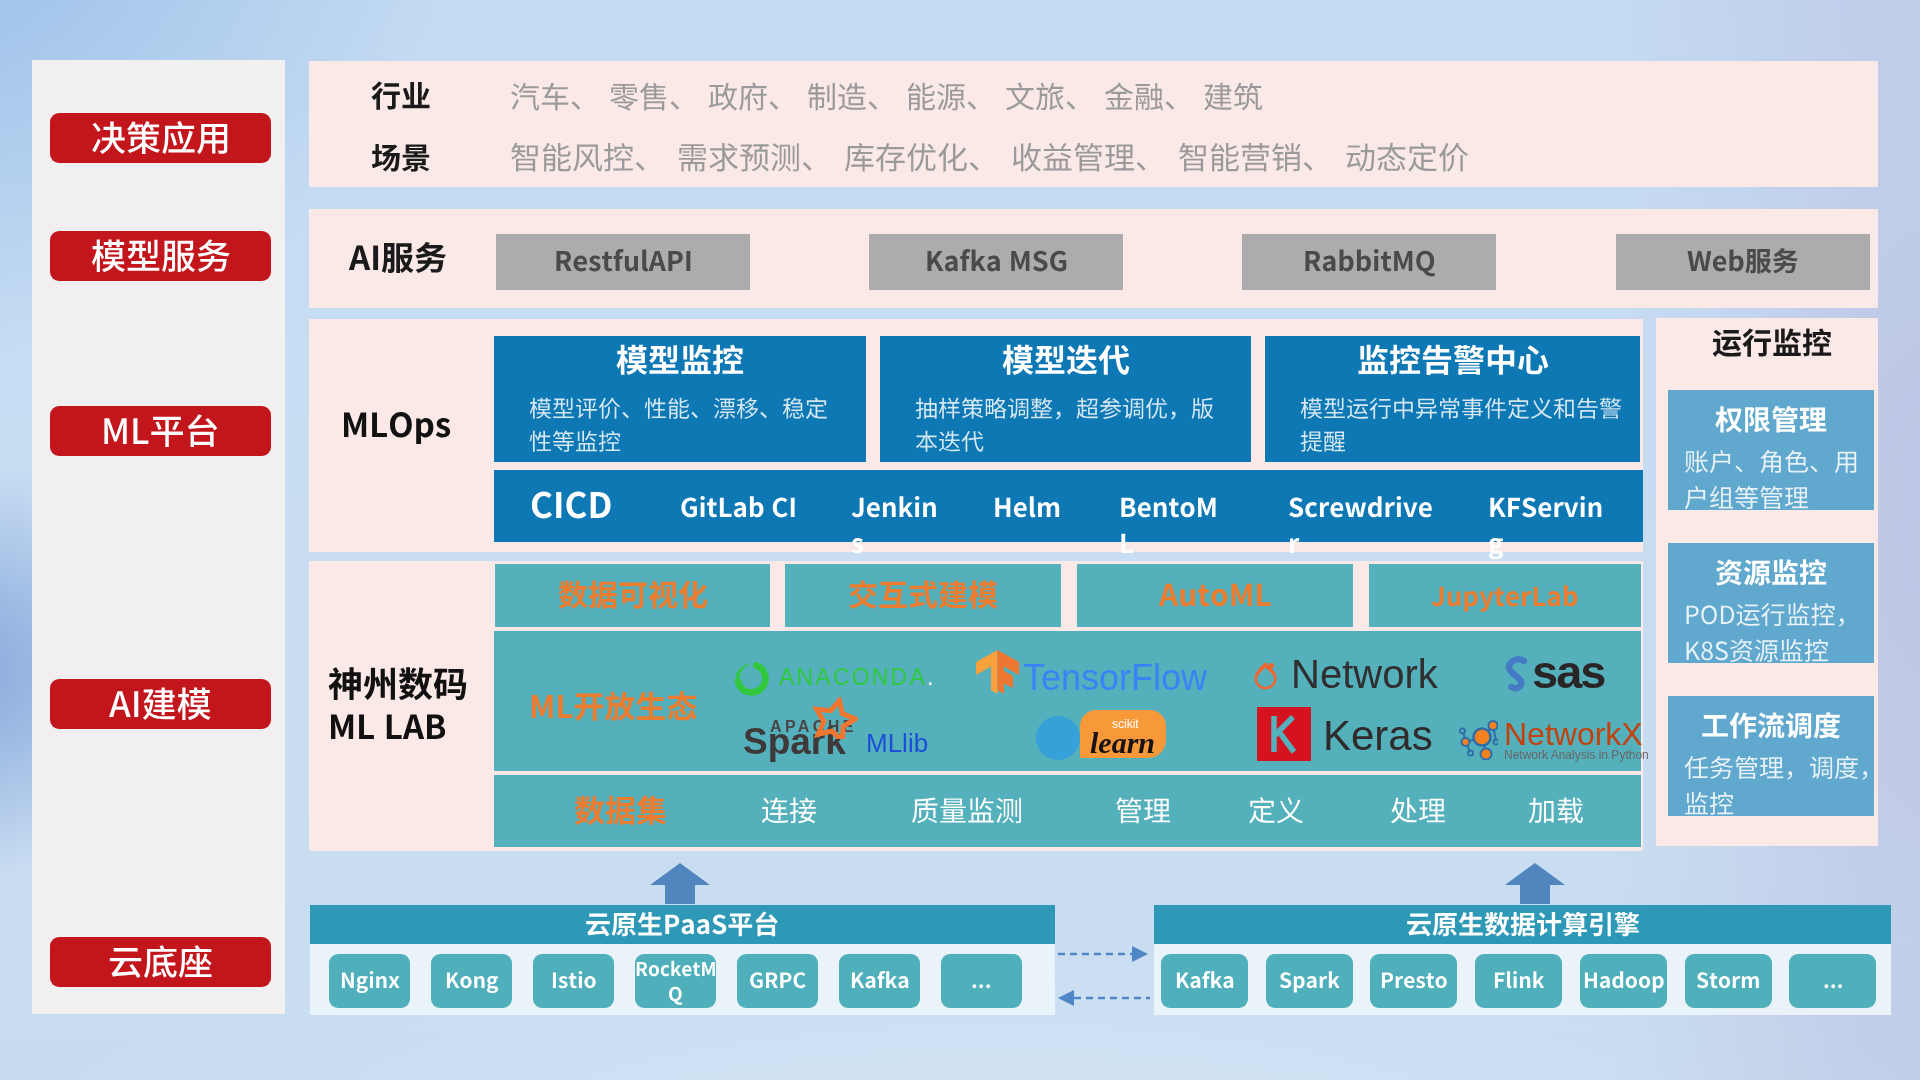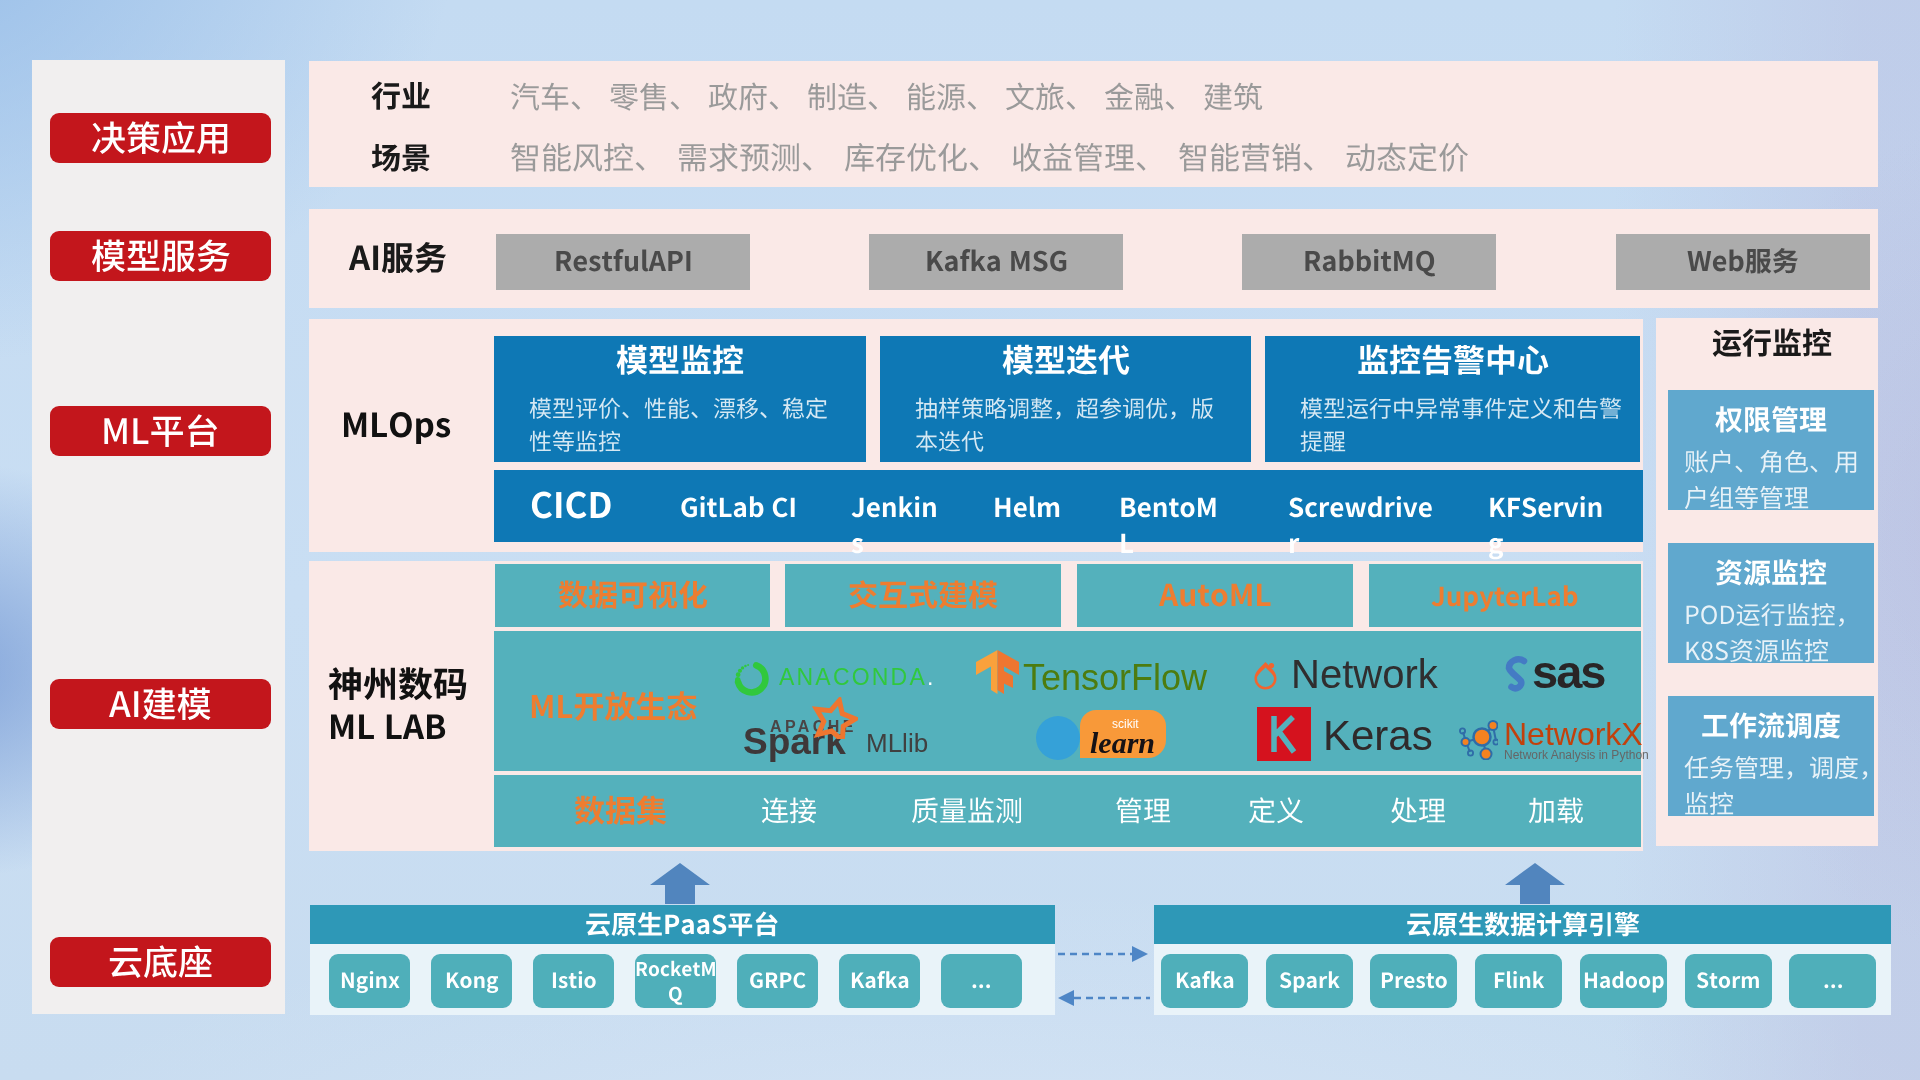--- a/index.html
+++ b/index.html
@@ -1295,36 +1295,36 @@
     <circle cx="6.8" cy="10.5" r="2.0" fill="#31c83d"></circle>
     <circle cx="9.3" cy="7.7" r="1.6" fill="#31c83d"></circle>
     <circle cx="12.1" cy="5.9" r="1.2" fill="#31c83d"></circle>
     <circle cx="14.7" cy="4.9" r="0.9" fill="#31c83d"></circle>
   </svg>
 <div class="abs" style="left:779px;top:664px;font-size:23px;font-weight:normal;color:#31c83d;letter-spacing:2.2px">ANACONDA<span style="color:#fff">.</span></div>
 <svg class="abs" style="left:976px;top:650px" width="43" height="45" viewBox="0 0 43 45">
     <path d="M21.5 0 L0 12 V25 L15 16.5 V40 L21.5 44 Z" fill="#f9a13c"></path>
     <path d="M21.5 0 L43 12 V25 L28 16.5 V21 L37 26 V38 L28 33.5 V44 L21.5 40 Z" fill="#ee7630"></path>
   </svg>
-<div class="abs" style="left:1023px;top:657px;font-size:36px;color:#4d7c0f">TensorFlow</div>
+<div class="abs" style="left:1023px;top:657px;font-size:36px;color:#3b82f6">TensorFlow</div>
 <svg class="abs" style="left:1250px;top:656px" width="31" height="35" viewBox="0 0 31 35">
     <path d="M15.5 6 C8 13.5 4.5 17 4.5 22.5 a11 11 0 0 0 22 0 c0-5.5-3.5-9-11-16.5 Z M15.5 11.5 C21 17 24 19.5 24 22.5 a8.5 8.5 0 0 1-17 0 c0-3 3-5.5 8.5-11Z" fill="#f1652f" fill-rule="evenodd"></path>
     <circle cx="21.5" cy="9.5" r="2.6" fill="#f1652f"></circle>
   </svg>
 <div class="abs" style="left:1291px;top:652px;font-size:40px;color:#302e2f">Network</div>
 <svg class="abs" style="left:1503px;top:654px" width="28" height="42" viewBox="0 0 28 42">
     <path d="M21 7 a9.5 8.5 0 0 0-15 7 c1.5 5 8 8 12 13 a6 5.5 0 0 1-9.5 6" fill="none" stroke="#447bc4" stroke-width="6.5" stroke-linecap="round"></path>
   </svg>
 <div class="abs" style="left:1532px;top:644px;font-size:47px;font-weight:bold;color:#292526;letter-spacing:-2px">sas</div>
 <div class="abs" style="left:770px;top:718px;font-size:16px;font-weight:bold;color:#4a4546;letter-spacing:3.4px">APACHE</div>
 <div class="abs" style="left:743px;top:721px;font-size:37px;font-weight:bold;color:#3e3839">Spark</div>
 <svg class="abs" style="left:812px;top:697px" width="46" height="42" viewBox="0 0 46 42">
     <path d="M23 3 l6 12 14 2 -10 10 2.5 14 -12.5-6.5 -12.5 6.5 2.5-14 -10-10 14-2 Z" fill="none" stroke="#ee7630" stroke-width="5" transform="rotate(14 23 21)"></path>
   </svg>
-<div class="abs" style="left:866px;top:728px;font-size:26px;color:#404040">MLlib</div>
+<div class="abs" style="left:866px;top:728px;font-size:26px;color:#1d4ed8">MLlib</div>
 <svg class="abs" style="left:1034px;top:710px" width="140" height="54" viewBox="0 0 140 54">
     <circle cx="24" cy="28" r="22" fill="#35a1d8"></circle>
     <path d="M46 16 a16 16 0 0 1 16-16 H116 a16 16 0 0 1 16 16 V30 a18 18 0 0 1-18 18 H46 Z" fill="#f89939"></path>
     <text x="78" y="18" font-size="12" fill="#fff" font-family="Liberation Sans">scikit</text>
     <text x="56" y="43" font-size="30" font-style="italic" font-weight="bold" fill="#161215" font-family="Liberation Serif">learn</text>
   </svg>
 <svg class="abs" style="left:1257px;top:707px" width="54" height="54" viewBox="0 0 54 54">
     <rect width="54" height="54" fill="#d5121e"></rect>
     <path d="M17 9 V45 M17 29 L36 10 M23 26 L37 45" stroke="#54b1bc" stroke-width="5.5" fill="none"></path>
   </svg>

